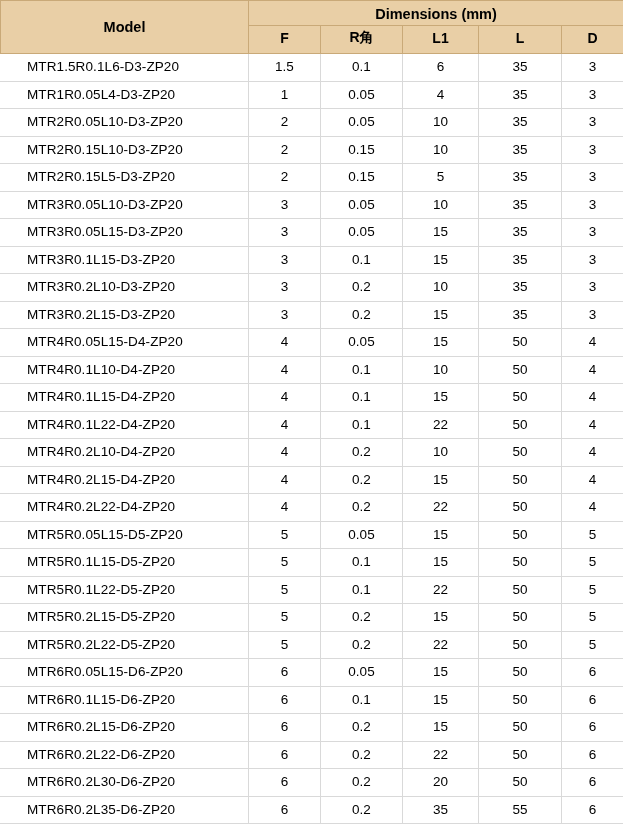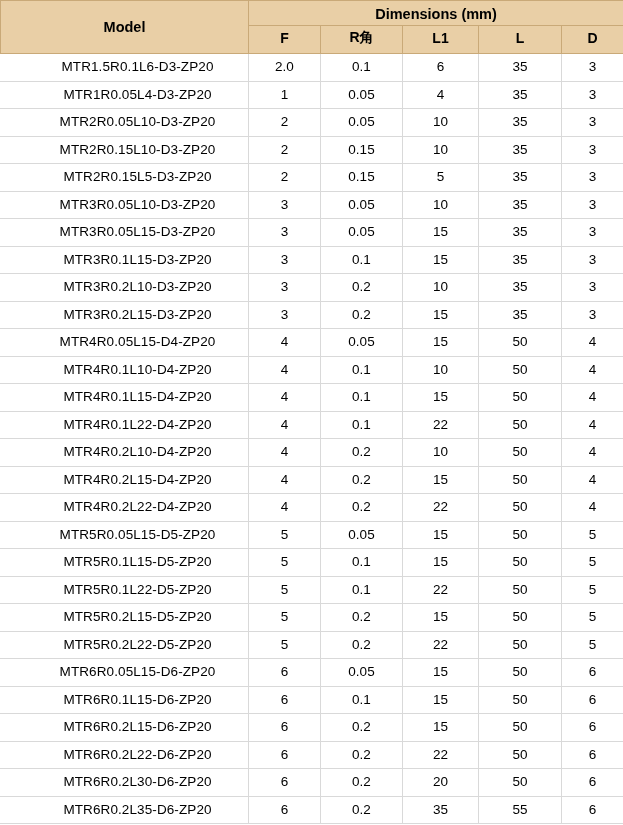--- a/index.html
+++ b/index.html
@@ -57,21 +57,21 @@
     padding: 0;
     text-align: center;
     background: #ffffff;
   }
   tbody td.model {
     text-align: left;
     padding-left: 26px;
     font-size: 13.5px;
     letter-spacing: 0.1px;
   }
-  tbody tr td:first-child { border-left: 1px solid #ffffff; text-align: center; }
+  tbody tr td:first-child { border-left: 1px solid #ffffff; }
   tbody tr td:last-child  { border-right: 1px solid #ffffff; }
 </style>
 </head>
 <body>
 
 <table class="spec">
   <colgroup>
     <col class="c-model">
       <col class="c-f">
       <col class="c-r">
@@ -88,21 +88,21 @@
       <td>F</td>
       <td>R角</td>
       <td>L1</td>
       <td>L</td>
       <td>D</td>
     </tr>
   </thead>
   <tbody id="tbody">
       <tr>
         <td class="model">MTR1.5R0.1L6-D3-ZP20</td>
-        <td>2.0</td>
+        <td>1.5</td>
         <td>0.1</td>
         <td>6</td>
         <td>35</td>
         <td>3</td>
       </tr>
       <tr>
         <td class="model">MTR1R0.05L4-D3-ZP20</td>
         <td>1</td>
         <td>0.05</td>
         <td>4</td>

